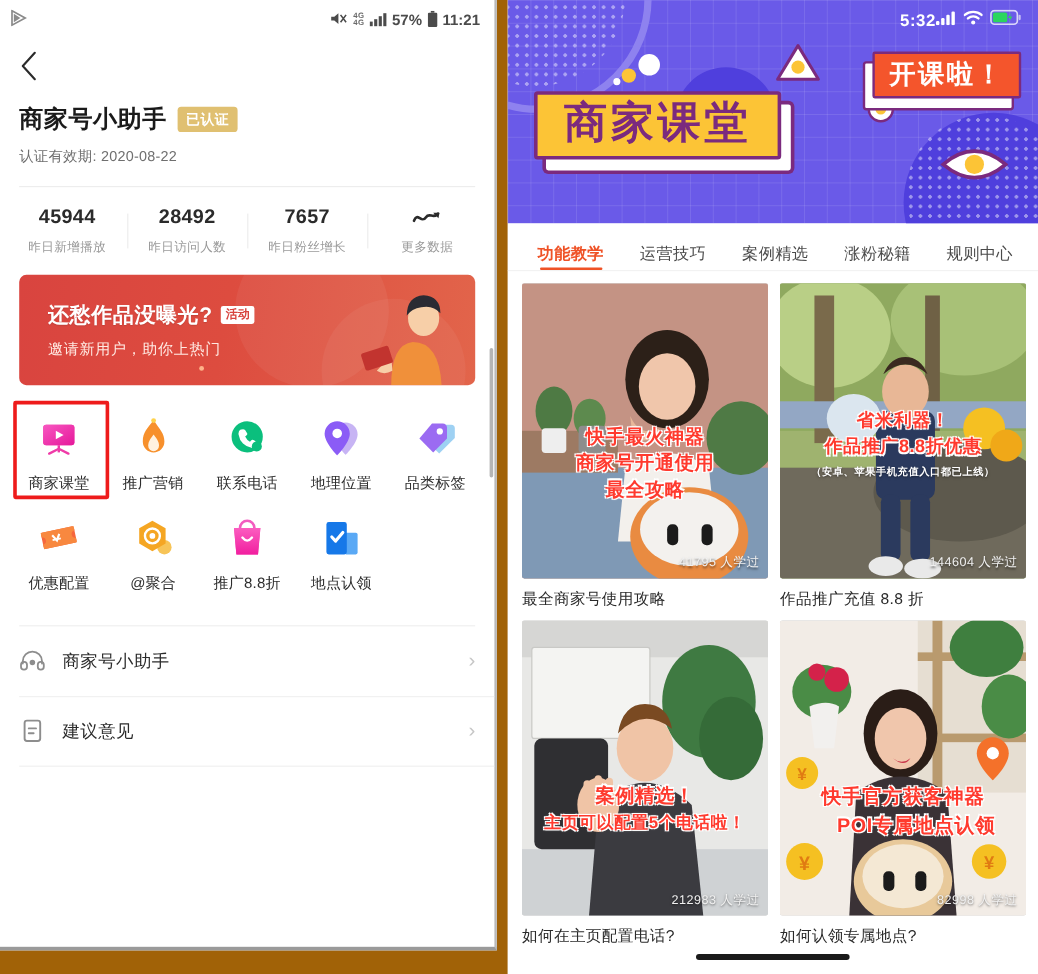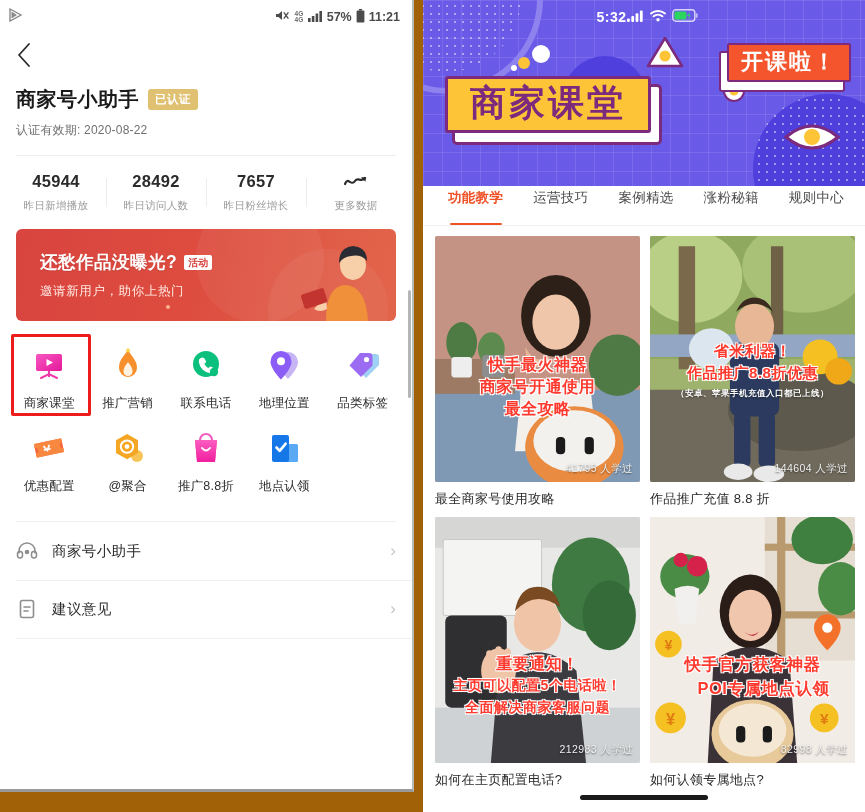--- a/index.html
+++ b/index.html
@@ -146,21 +146,21 @@
   .b-circle {
     position:absolute; border-radius:50%;
   }
   .b-dots {
     position:absolute; border-radius:50%;
     background-image: radial-gradient(rgba(255,255,255,.45) 1.4px, transparent 1.5px);
     background-size: 8px 8px;
   }
   .r-statusbar {
     position:absolute; left:0; right:0; top:0; height:34px;
-    display:flex; align-items:center; justify-content:center;
+    display:flex; align-items:center; justify-content:flex-end;
     padding: 0 14px 0 20px; z-index:5;
   }
   .r-time { color:#fff; font-size:14px; font-weight:700; letter-spacing:.5px; }
   .r-sb-right { display:flex; align-items:center; gap:6px; }
 
   .b-title-box {
     position:absolute; left:22px; top:76px; z-index:4;
     background:#fcc436; border:3px solid #7b2a7e;
     padding: 5px 22px 8px 22px; border-radius:3px;
     box-shadow: 9px 10px 0 -1px #ffffff, 9px 10px 0 2px #7b2a7e;
@@ -180,21 +180,21 @@
     font-size:22px; font-weight:700; color:#fff; letter-spacing:2px;
     line-height:1.1; display:block;
   }
 
   .tabs {
     display:flex; align-items:flex-end; gap:0; height:40px;
     padding: 6px 6px 0 10px; border-bottom:1px solid #f2f2f2;
   }
   .tab {
     flex:1; text-align:center; font-size:13.5px; color:#4a4a4a;
-    letter-spacing:.3px; padding-bottom:18px; position:relative;
+    letter-spacing:.3px; padding-bottom:4px; position:relative;
   }
   .tab.active { color:#ef5226; font-weight:700; }
   .tab.active:after {
     content:""; position:absolute; left:50%; transform:translateX(-50%);
     bottom:0; width:52px; height:2.5px; background:#ef5226; border-radius:2px;
   }
 
   .cards {
     padding: 10px 10px 0 12px;
     display:grid; grid-template-columns: 1fr 1fr; gap: 9px 10px;
@@ -637,23 +637,22 @@
             <rect x="0" y="186" width="200" height="60" fill="#cfd2d4"></rect>
             <rect x="10" y="96" width="60" height="90" rx="6" fill="#2f2f32"></rect>
             <path d="M62 150 q38 -36 76 0 l10 96 H54Z" fill="#3b3b40"></path>
             <ellipse cx="100" cy="104" rx="23" ry="27" fill="#f0c4a6"></ellipse>
             <path d="M78 92 q20 -22 44 -4 q-4 -20 -22 -20 q-18 0 -22 24Z" fill="#7a4a22"></path>
             <ellipse cx="62" cy="150" rx="17" ry="22" fill="#f0c4a6"></ellipse>
             <rect x="50" y="130" width="6" height="22" rx="3" fill="#f0c4a6"></rect>
             <rect x="59" y="126" width="6" height="26" rx="3" fill="#f0c4a6"></rect>
             <rect x="68" y="128" width="6" height="24" rx="3" fill="#f0c4a6"></rect>
           </svg>
-          <div class="ovl" style="top:138px; font-size:16px;">重要通知！</div>
+          <div class="ovl" style="top:138px; font-size:16px;">案例精选！</div>
           <div class="ovl" style="top:160px; font-size:14px;">主页可以配置5个电话啦！</div>
-          <div class="ovl" style="top:182px; font-size:14px;">全面解决商家客服问题</div>
           <div class="views">212983 人学过</div>
         </div>
         <div class="card-title">如何在主页配置电话?</div>
       </div>
 
       <div class="card">
         <div class="thumb">
           <svg class="thumb-inner" viewBox="0 0 200 246" preserveAspectRatio="none">
             <rect width="200" height="246" fill="#f2ece6"></rect>
             <rect x="112" y="0" width="88" height="140" fill="#e6ded2"></rect>

